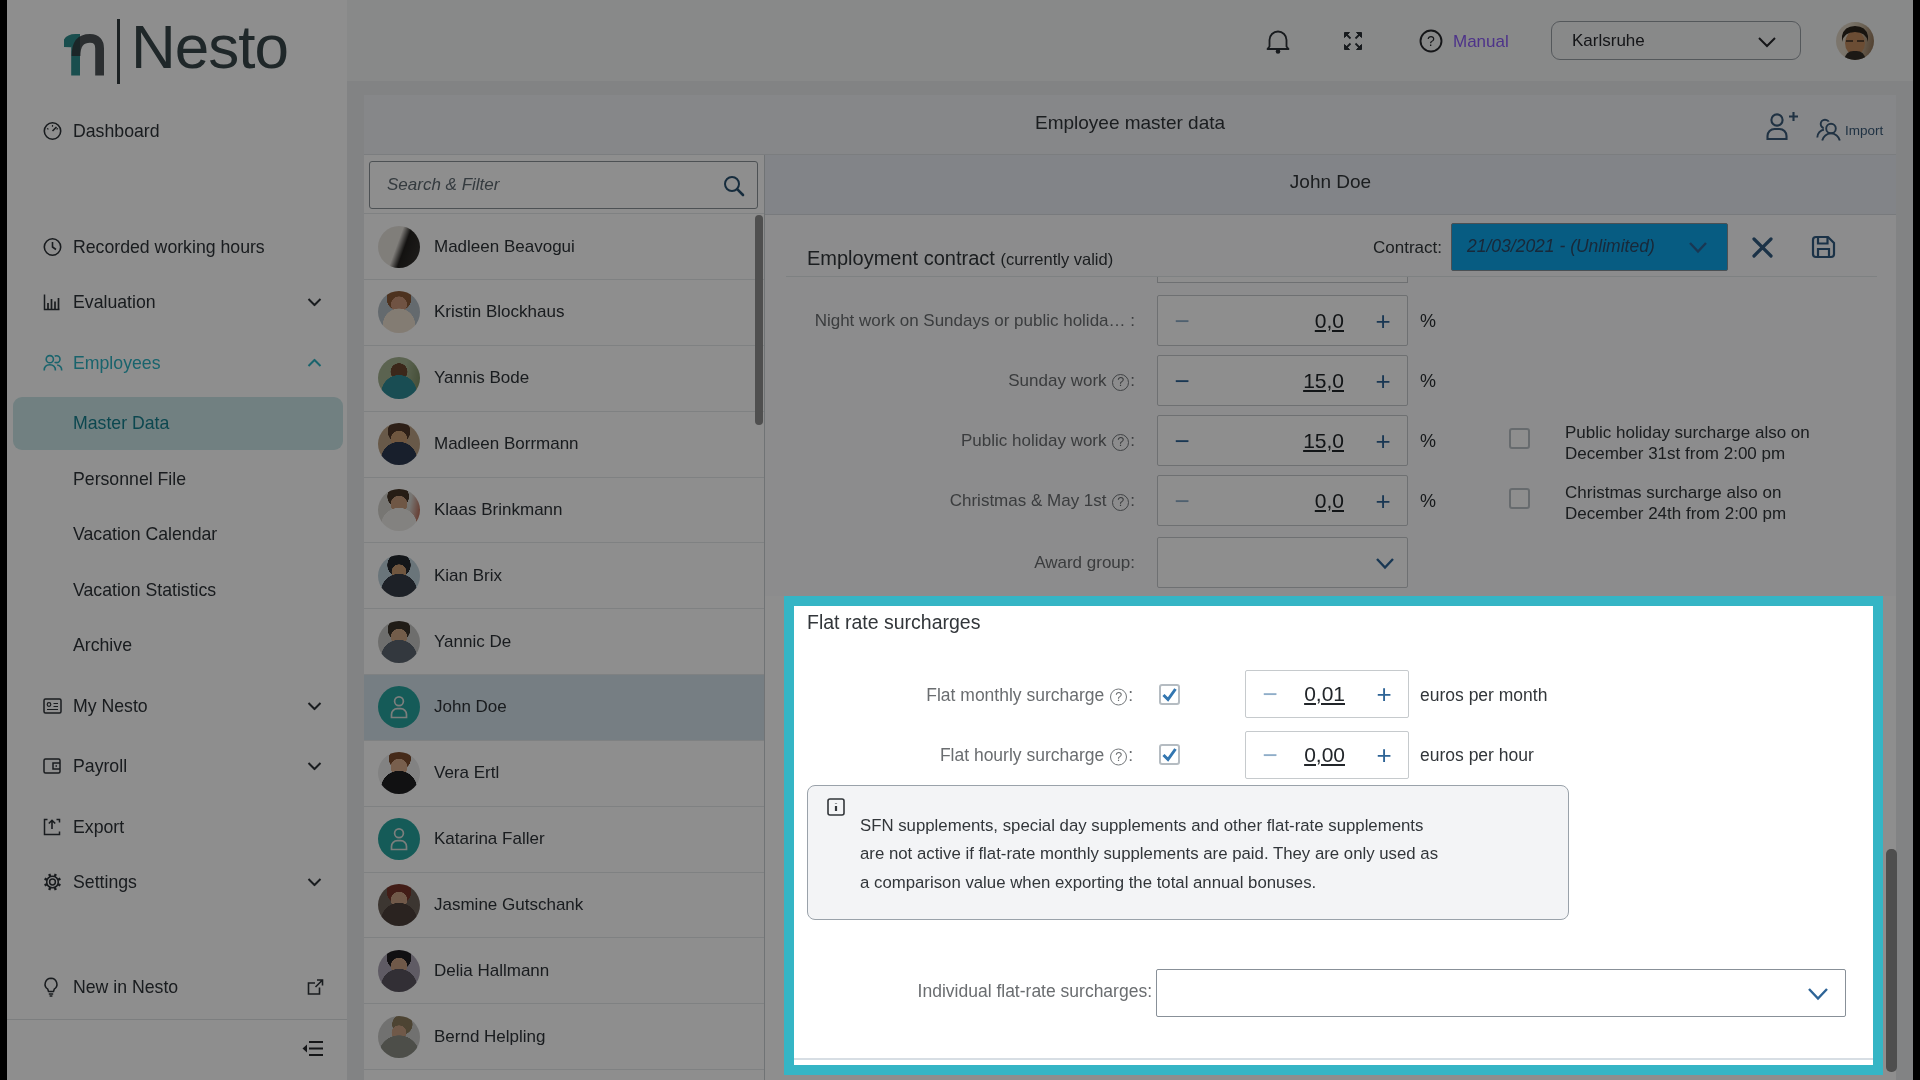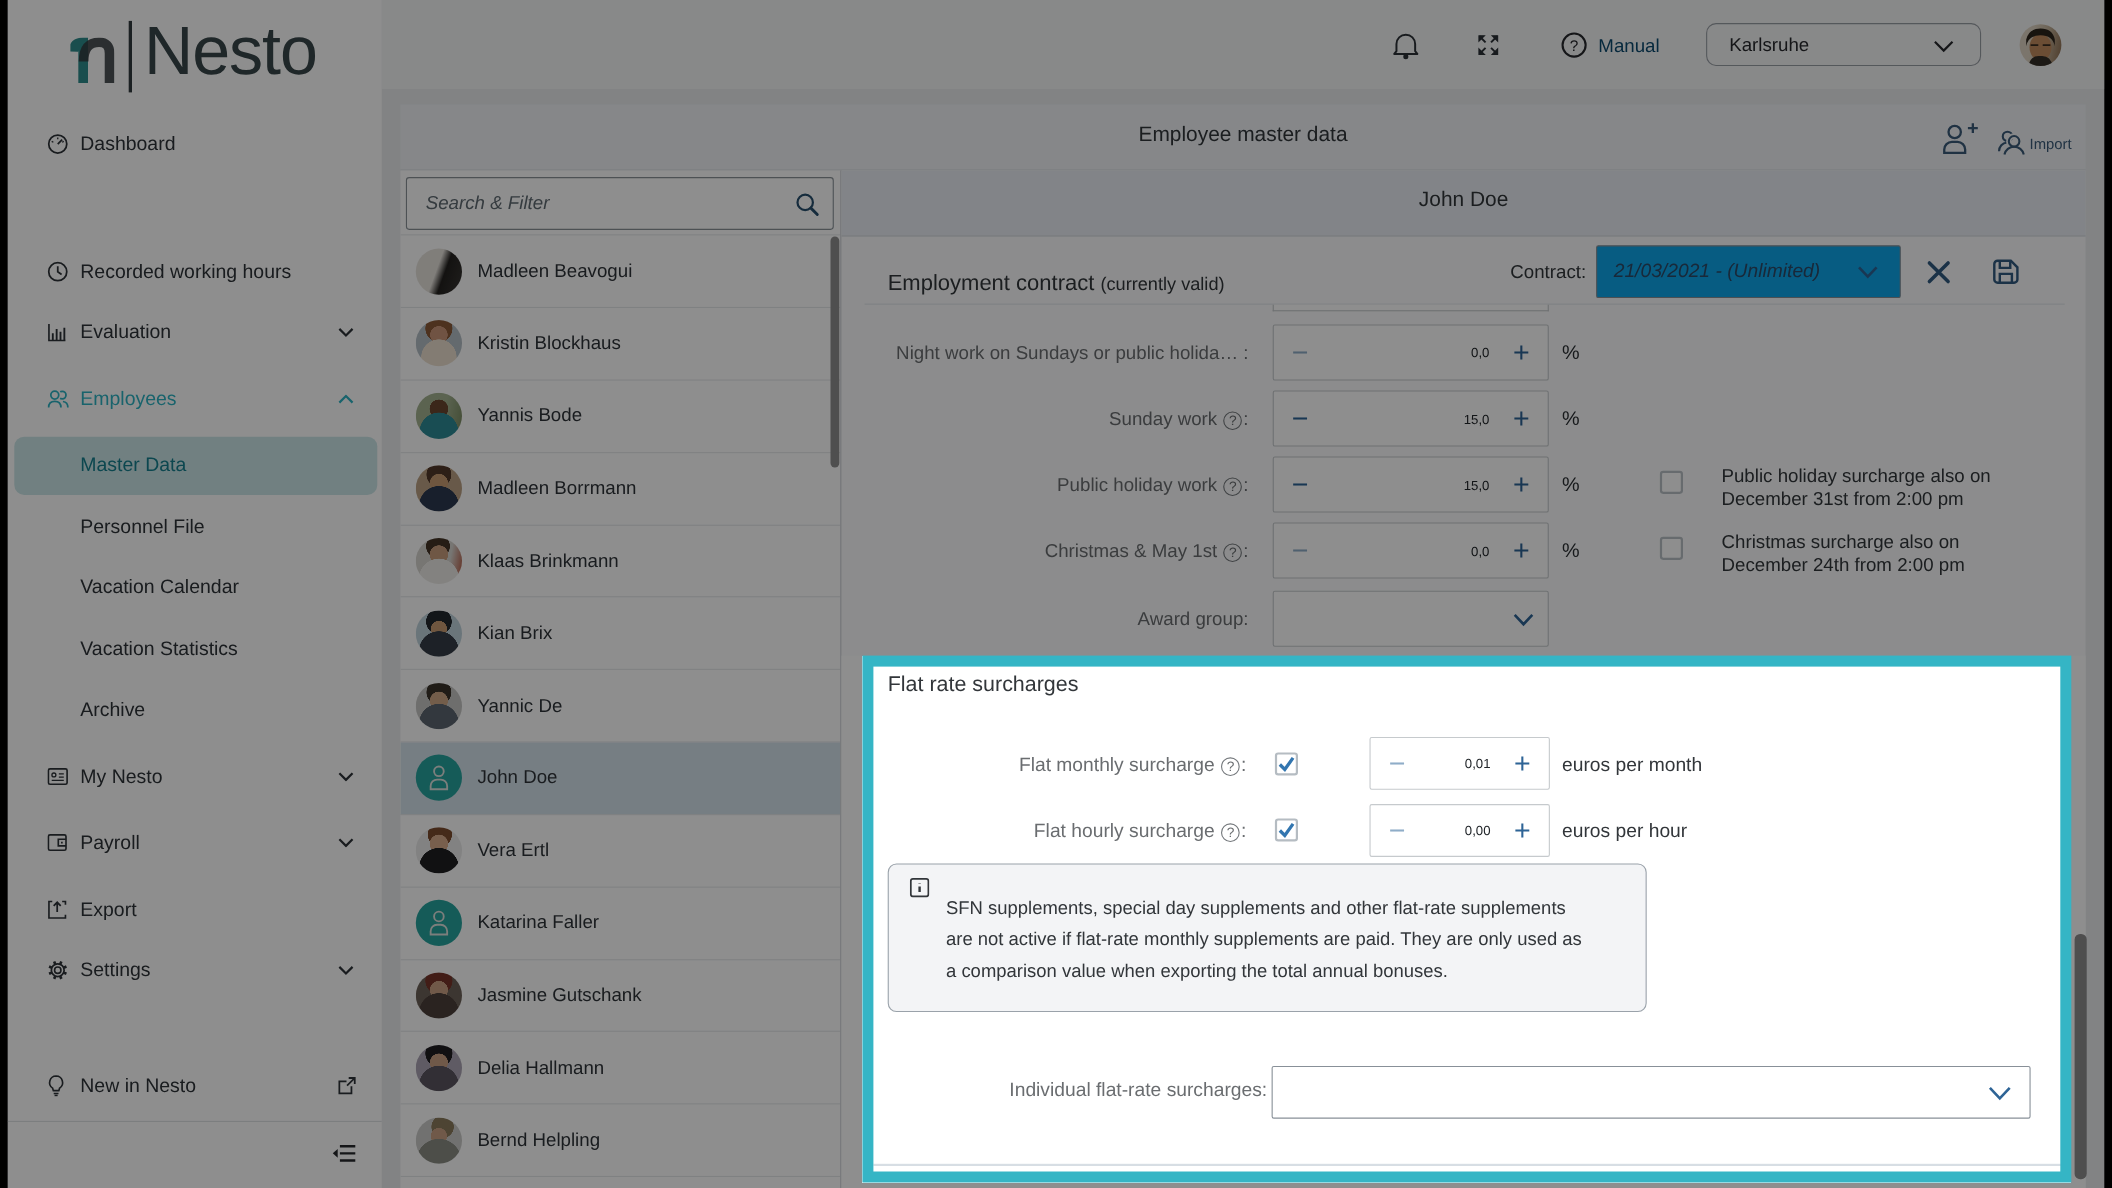--- a/index.html
+++ b/index.html
@@ -20,21 +20,21 @@
   #mdheader .title { position:absolute; left:0; width:100%; text-align:center; top:17px; font-size:19px; color:#32363a; }
   #listpanel { position:absolute; left:357px; top:155px; width:400px; height:925px; background:#fff; }
   #detailpanel { position:absolute; left:758px; top:155px; width:1131px; height:925px; background:#fbfcfd; }
   #vdivider { position:absolute; left:757px; top:155px; width:1px; height:925px; background:#c9ced2; }
   .erow { position:absolute; left:0; width:400px; height:66px; border-bottom:1px solid #e5e8ea; }
   .ename { position:absolute; left:70px; top:50%; transform:translateY(-50%); font-size:17px; color:#2e3338; }
   .eav { position:absolute; left:14px; top:50%; transform:translateY(-50%); width:42px; height:42px; border-radius:50%; overflow:hidden; }
   
   .spin { position:absolute; background:#fff; border:1px solid #c6cacd; border-radius:2px; }
   .spin .minus, .spin .plus { position:absolute; top:50%; transform:translate(-50%,-50%); font-size:26px; font-weight:400; }
-  .spin .val { position:absolute; right:53px; top:50%; transform:translateY(-50%); font-size:12px; color:#22262a; }
+  .spin .val { position:absolute; right:63px; top:50%; transform:translateY(-50%); font-size:21px; color:#22262a;text-decoration:underline; }
   .flabel { position:absolute; text-align:right; font-size:17px; color:#6a6d70; white-space:nowrap; transform:translateY(-50%); }
   .cb { position:absolute; width:21px; height:21px; border:2px solid #b9c0c6; border-radius:3px; background:#fff; }
   .cb.cb2 { border-color:#b5bcc2; }
   .cb svg { position:absolute; left:0; top:0; }
   .spin .minus { left:24px; }
   .spin .plus { left:calc(100% - 24px); }
   .pct { font-size:18px; color:#2b2f33; transform:translateY(-50%); }
   .cbl { font-size:17px; line-height:21px; color:#32363a; }
   .unit { font-size:17.5px; color:#32363a; transform:translateY(-50%);text-align:center; }
   .flabel.hl { font-size:17.5px; }
@@ -64,21 +64,21 @@
           <path d="M14.5 19.5 H19.5 V14.5 Z" stroke-width="1"></path>
         <path d="M8.5 8.5 L3 3" fill="none"></path>
           <path d="M7.5 2.5 H2.5 V7.5 Z" stroke-width="1"></path>
       </g>
     </svg>
 
     <svg class="abs" style="left:1072px;top:29px" width="24" height="24" viewBox="0 0 24 24">
       <circle cx="12" cy="12" r="10.5" fill="none" stroke="#26282c" stroke-width="1.9"></circle>
       <text x="12" y="17" text-anchor="middle" font-size="14" font-family="Liberation Sans" fill="#26282c">?</text>
     </svg>
-    <div class="abs" style="left:1106px;top:32px;font-size:17px;color:#0c4a6e">Manual</div>
+    <div class="abs" style="left:1106px;top:32px;font-size:17px;color:#8b5cf6">Manual</div>
 
     <div class="abs" style="left:1204px;top:21px;width:250px;height:39px;border:1px solid #989ea4;border-radius:9px;">
       <div class="abs" style="left:20px;top:9px;font-size:17px;color:#26282c">Karlsruhe</div>
       <svg class="abs" style="left:205px;top:14px" width="20" height="12" viewBox="0 0 20 12">
           <path d="M2 2 L10 10 L18 2" fill="none" stroke="#26282c" stroke-width="2"></path>
         </svg>
     </div>
 
     <div class="abs" style="left:1489px;top:22px;width:38px;height:38px;border-radius:50%;overflow:hidden;background:linear-gradient(100deg,#ddd3c2 0 30%,#c4b49c 60%,#8a6a4c 100%);">
       <svg width="38" height="38" viewBox="0 0 38 38">
@@ -392,21 +392,21 @@
         <svg width="17" height="17" viewBox="0 0 17 17">
           <path d="M2.5 9 L7 13.5 L14.5 3" fill="none" stroke="#3376b0" stroke-width="3"></path>
         </svg>
       </div>
     <div class="spin" style="left:480px;top:576px;width:164px;height:48px;">
         <span class="minus" style="color:#8fadc8">−</span>
         <span class="val">0,00</span>
         <span class="plus" style="color:#2e6496">+</span>
       </div>
     <div class="abs unit" style="left:655px;top:600px;">euros per hour</div>
-    <div class="abs" style="left:42px;top:630px;width:690px;height:135px;background:#f3f4f6;border:1px solid #9aa2aa;border-radius:8px;">
+    <div class="abs" style="left:42px;top:630px;width:762px;height:135px;background:#f3f4f6;border:1px solid #9aa2aa;border-radius:8px;">
       <svg class="abs" style="left:19px;top:12px" width="18" height="18" viewBox="0 0 18 18">
           <rect x="1" y="1" width="16" height="16" rx="2" fill="none" stroke="#32363a" stroke-width="1.6"></rect>
           <path d="M9 5 V5.5 M9 8 V13" stroke="#32363a" stroke-width="2.2"></path>
         </svg>
       <div class="abs" style="left:52px;top:26px;font-size:16.8px;line-height:28.3px;color:#32363a;white-space:nowrap;">SFN supplements, special day supplements and other flat-rate supplements<br>are not active if flat-rate monthly supplements are paid. They are only used as<br>a comparison value when exporting the total annual bonuses.</div>
     </div>
     <div class="flabel hl" style="left:16px;top:836px;width:371px;">Individual flat-rate surcharges:</div>
     <div class="abs" style="left:391px;top:814px;width:690px;height:48px;border:1px solid #889098;border-radius:2px;background:#fff;">
       <svg class="abs" style="left:650px;top:17px" width="22" height="14" viewBox="0 0 22 14">
           <path d="M2 2 L11 11.5 L20 2" fill="none" stroke="#2e6496" stroke-width="2.4"></path>

